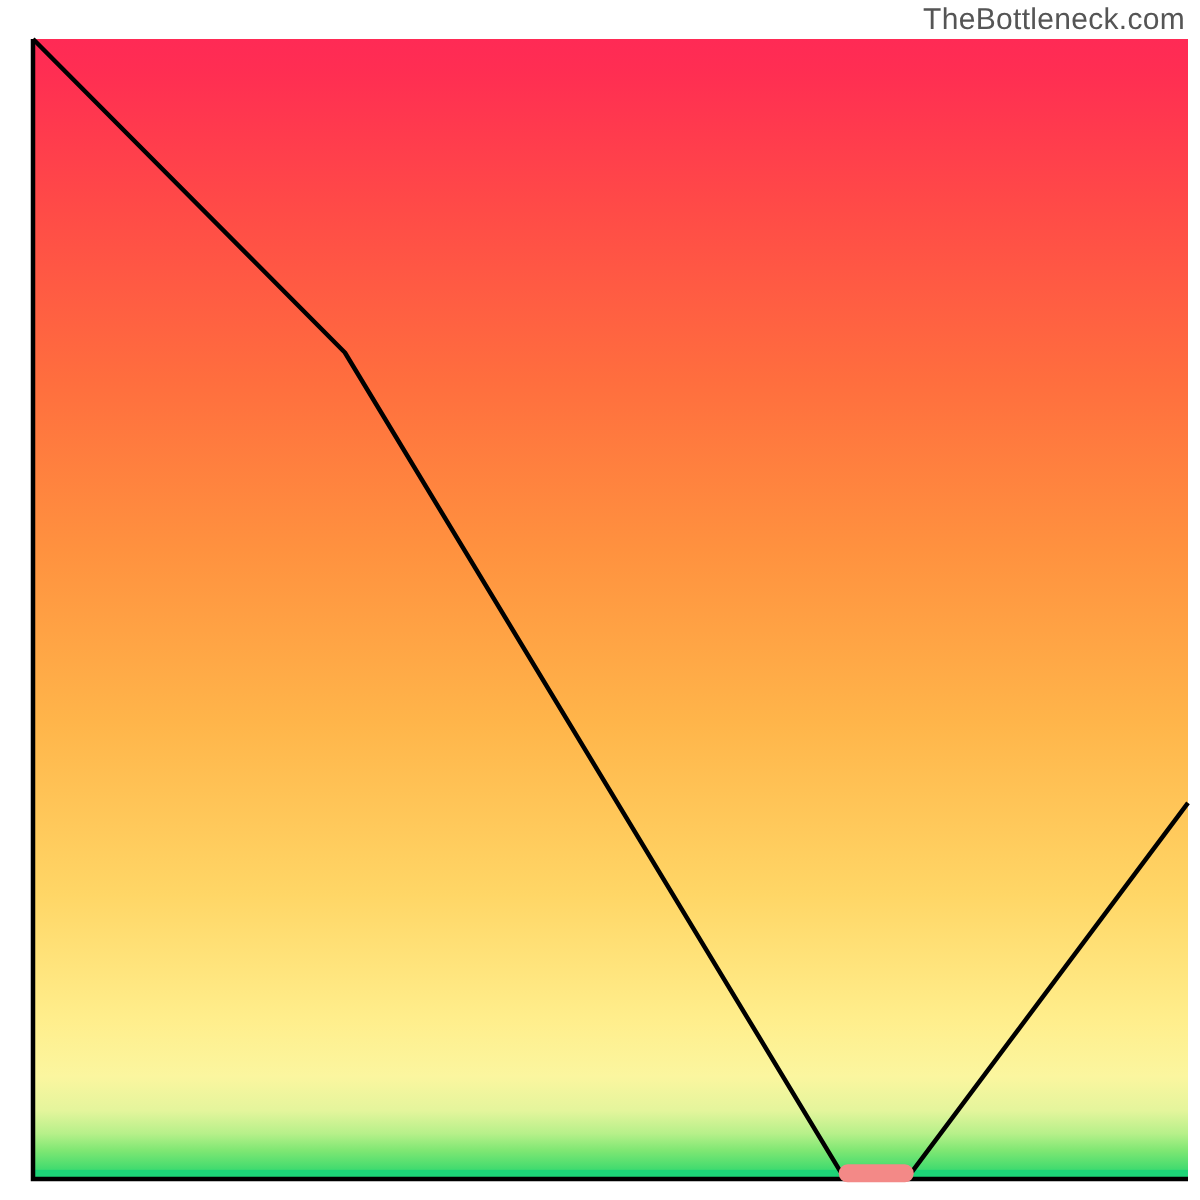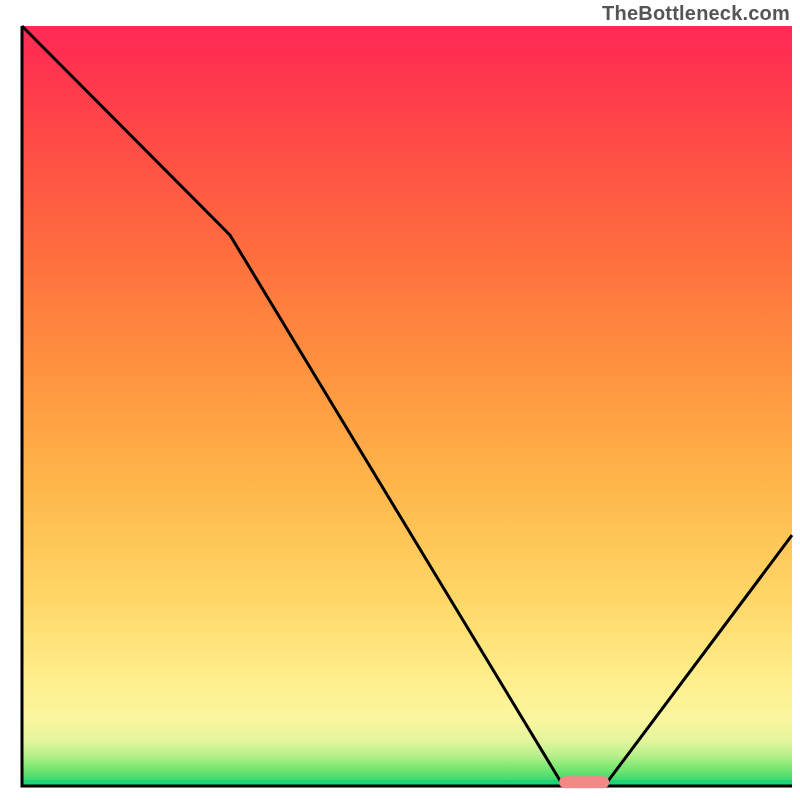--- a/index.html
+++ b/index.html
@@ -14,21 +14,21 @@
     position: relative;
     width: 800px;
     height: 800px;
   }
   .watermark {
     position: absolute;
     top: 2px;
     right: 10px;
     color: #555;
     font-size: 20px;
-    font-weight: 700;
+    font-weight: 400;
     letter-spacing: 0.2px;
     z-index: 10;
   }
   svg.plot {
     position: absolute;
     left: 0;
     top: 0;
   }
 </style>
 </head>

